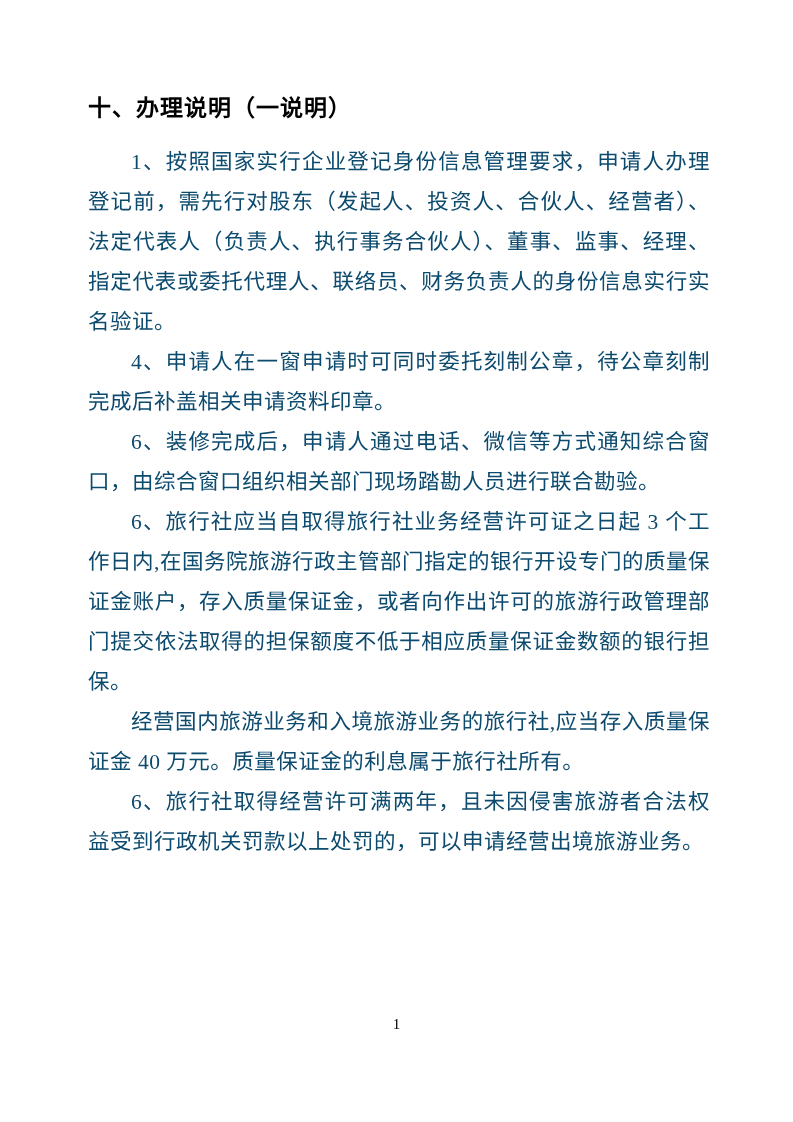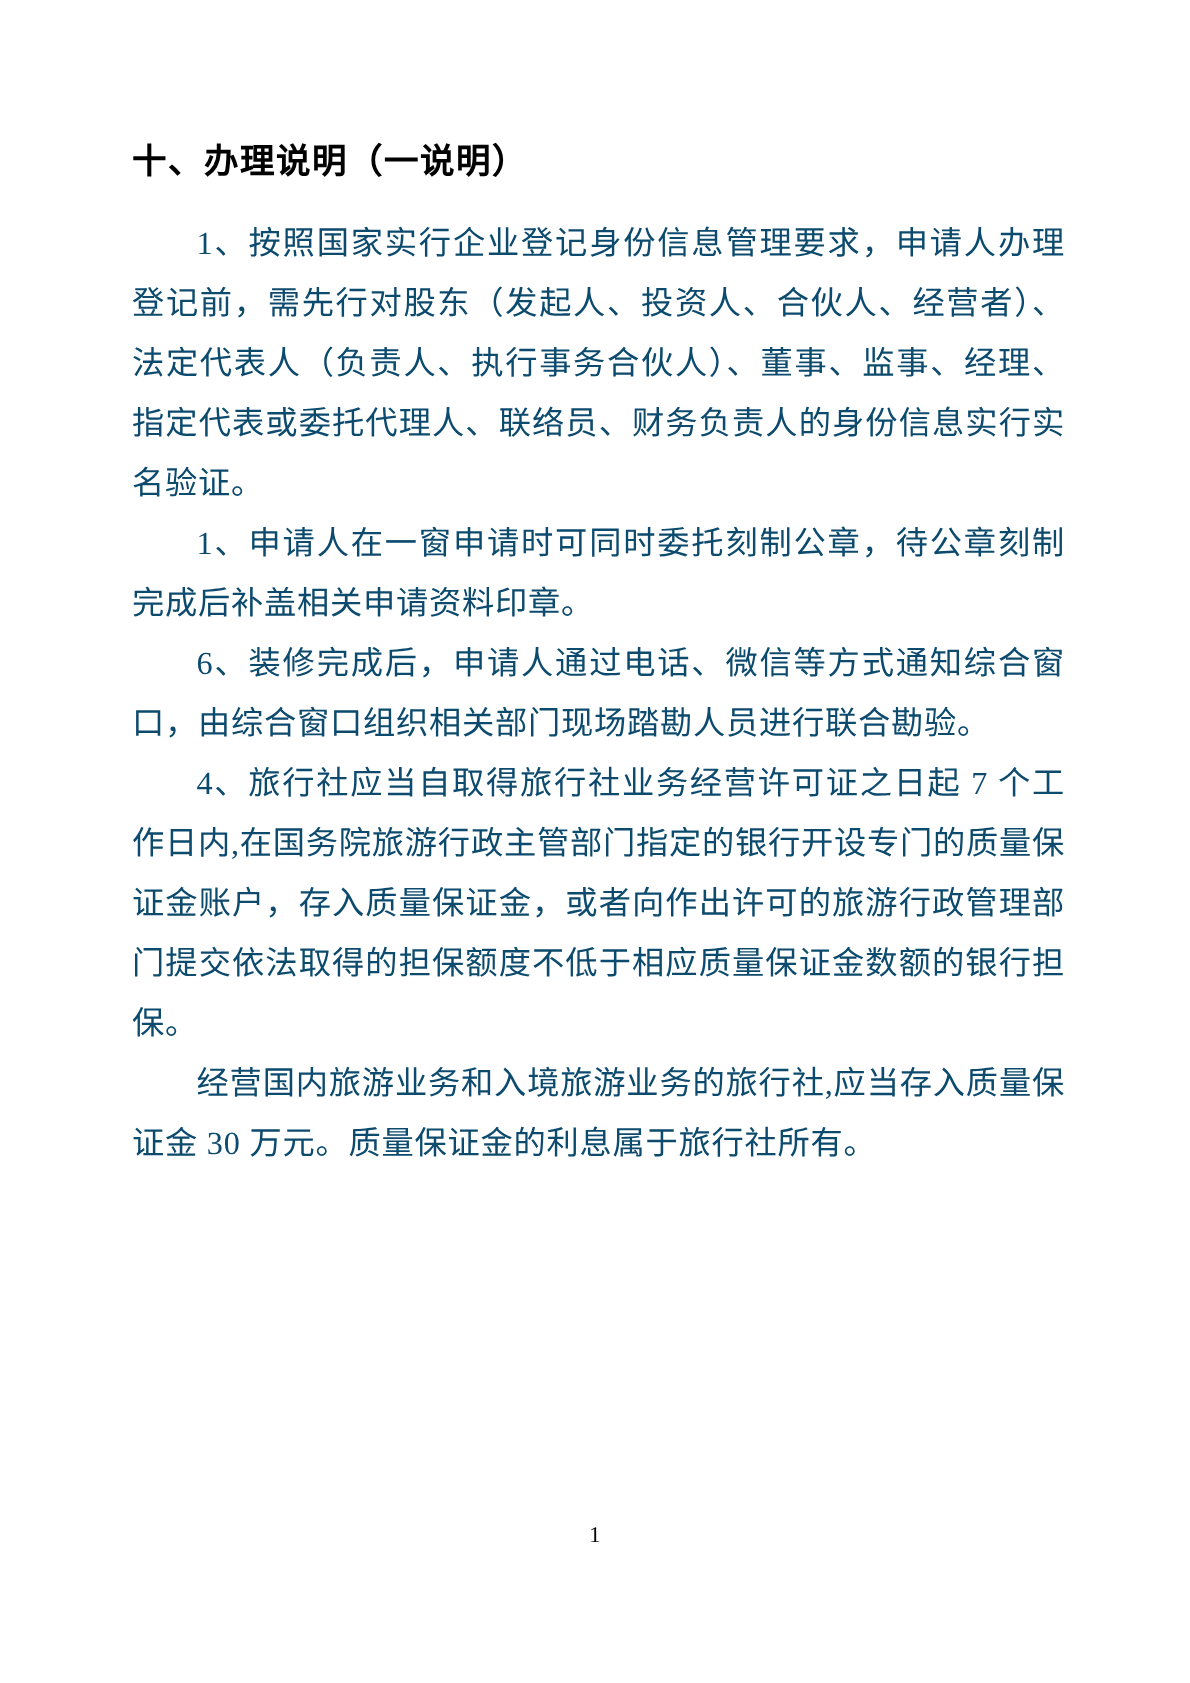--- a/index.html
+++ b/index.html
@@ -61,21 +61,22 @@
 </style>
 </head>
 <body>
 
 <div class="page">
   <div class="content">
     <h1 class="doc-title">十、办理说明（一说明）</h1>
 
     <div class="body-text">
       <p>1、按照国家实行企业登记身份信息管理要求，申请人办理登记前，需先行对股东（发起人、投资人、合伙人、经营者）、法定代表人（负责人、执行事务合伙人）、董事、监事、经理、指定代表或委托代理人、联络员、财务负责人的身份信息实行实名验证。</p>
-      <p>1、申请人在一窗申请时可同时委托刻制公章，待公章刻制完成后补盖相关申请资料印章。</p>
+      <p>4、申请人在一窗申请时可同时委托刻制公章，待公章刻制完成后补盖相关申请资料印章。</p>
       <p>6、装修完成后，申请人通过电话、微信等方式通知综合窗口，由综合窗口组织相关部门现场踏勘人员进行联合勘验。</p>
-      <p>4、旅行社应当自取得旅行社业务经营许可证之日起 7 个工作日内,在国务院旅游行政主管部门指定的银行开设专门的质量保证金账户，存入质量保证金，或者向作出许可的旅游行政管理部门提交依法取得的担保额度不低于相应质量保证金数额的银行担保。</p>
-      <p>经营国内旅游业务和入境旅游业务的旅行社,应当存入质量保证金 30 万元。质量保证金的利息属于旅行社所有。</p>
+      <p>6、旅行社应当自取得旅行社业务经营许可证之日起 3 个工作日内,在国务院旅游行政主管部门指定的银行开设专门的质量保证金账户，存入质量保证金，或者向作出许可的旅游行政管理部门提交依法取得的担保额度不低于相应质量保证金数额的银行担保。</p>
+      <p>经营国内旅游业务和入境旅游业务的旅行社,应当存入质量保证金 40 万元。质量保证金的利息属于旅行社所有。</p>
+      <p>6、旅行社取得经营许可满两年，且未因侵害旅游者合法权益受到行政机关罚款以上处罚的，可以申请经营出境旅游业务。</p>
     </div>
   </div>
 
   <div class="page-footer">1</div>
 </div>
 
 </body></html>

